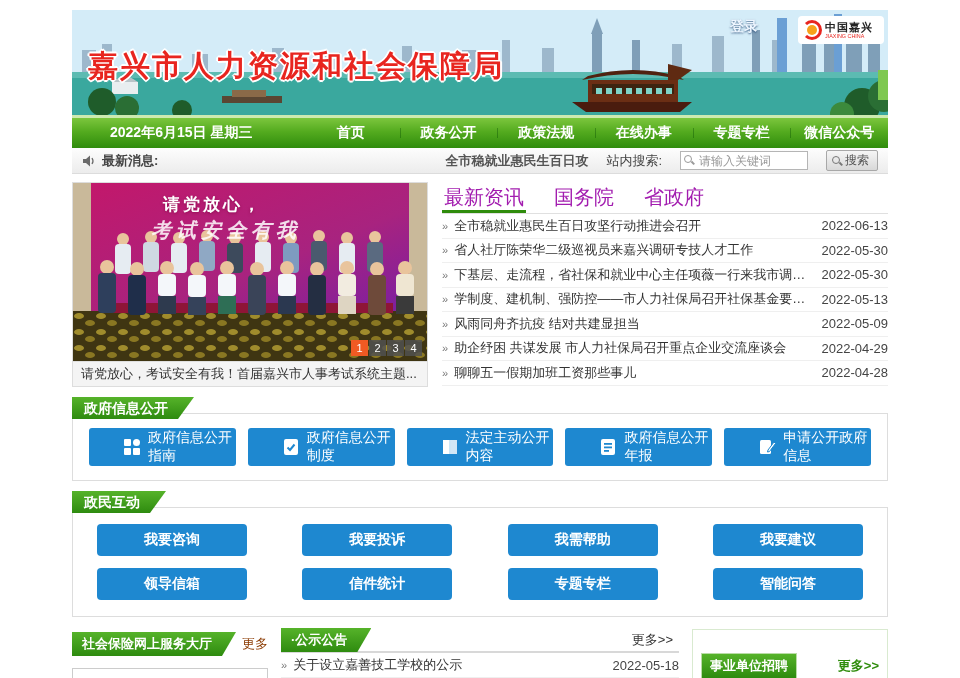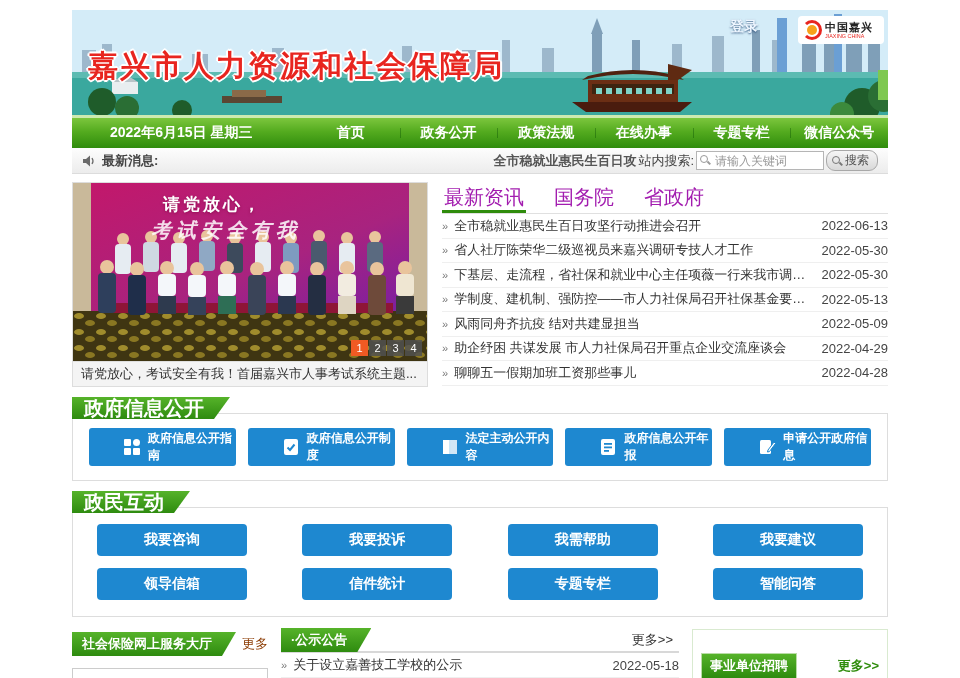--- a/index.html
+++ b/index.html
@@ -23,28 +23,28 @@
   
   .nav { height:30px; background:linear-gradient(#7cc63d 0%, #54ab1f 45%, #2f8c0c 100%); display:flex; align-items:center; color:#fff; font-size:14px; font-weight:bold; }
   .nav-date { padding-left:38px; width:230px; }
   .nav-items { flex:1; display:flex; }
   .nav-item { flex:1; text-align:center; cursor:pointer; position:relative; }
   .nav-item + .nav-item::before { content:""; position:absolute; left:0; top:4px; bottom:4px; width:1px; background:rgba(0,70,0,.35); }
 
   
   .ticker { height:26px; background:linear-gradient(#fdfdfd,#ececec); border-bottom:1px solid #dcdcdc; display:flex; align-items:center; font-size:13px; color:#444; padding:0 10px; }
   .ticker-label { font-weight:bold; margin-left:6px; }
-  .ticker-right { margin-left:auto; display:flex; align-items:center; gap:2px;justify-content:space-between; }
+  .ticker-right { margin-left:auto; display:flex; align-items:center; gap:18px;justify-content:space-between; }
   .hot-text { color:#555; font-weight:bold; }
   .search-wrap { position:relative; }
   .search-input { width:128px; height:19px; border:1px solid #b5b5b5; font-size:12px; padding:0 4px 0 18px; color:#333; background:#fff; }
   .search-input::placeholder { color:#999; }
   .mag { position:absolute; left:4px; top:4px; width:8px; height:8px; border:1.5px solid #9a9a9a; border-radius:50%; }
   .mag::after { content:""; position:absolute; left:6px; top:6px; width:4px; height:1.5px; background:#9a9a9a; transform:rotate(45deg); }
-  .search-btn { height:21px; padding:0 8px 0 18px; background:linear-gradient(#f6f6f6,#d8d8d8); border:1px solid #a8a8a8; border-radius:9px; font-size:12px; color:#555; position:relative; cursor:pointer; }
+  .search-btn { height:21px; padding:0 8px 0 18px; background:linear-gradient(#f6f6f6,#d8d8d8); border:1px solid #a8a8a8; border-radius:2px; font-size:12px; color:#555; position:relative; cursor:pointer; }
   .search-btn .mag { left:5px; top:5px; border-color:#777; } .search-btn .mag::after { background:#777; }
 
   
   .main-row { display:flex; gap:14px; margin-top:8px; }
   .carousel { width:356px; border:1px solid #ddd; background:#fff; }
   .slide { position:relative; width:354px; height:178px; overflow:hidden; background:#c9b99a; }
   .slide-title { position:absolute; left:90px; top:10px; color:#fff; font-size:17px; font-weight:bold; letter-spacing:3px; text-shadow:0 1px 3px rgba(120,0,60,.6); }
   .slide-sub { position:absolute; left:78px; top:34px; color:rgba(255,255,255,.85); font-size:20px; font-style:italic; font-weight:bold; letter-spacing:5px; }
   .pager { position:absolute; right:5px; bottom:5px; display:flex; }
   .page-box { width:17px; height:16px; background:rgba(80,80,80,.85); color:#fff; font-size:11px; display:flex; align-items:center; justify-content:center; margin-left:1px; cursor:pointer; }
@@ -56,25 +56,25 @@
   .tab { font-size:20px; font-weight:normal; color:#a21caf; cursor:pointer; padding:2px 2px 0; }
   .tab.active { border-bottom:3px solid #2f8c0c; }
   .news-list { list-style:none; }
   .news-list li { display:flex; align-items:center; height:24.5px; border-bottom:1px solid #efefef; font-size:13px; color:#333; cursor:pointer; }
   .arr { color:#7a7a7a; font-size:11px; margin-right:6px; flex:0 0 auto; }
   .news-title { flex:1; min-width:0; white-space:nowrap; overflow:hidden; text-overflow:ellipsis; }
   .news-date { margin-left:10px; color:#444; flex:0 0 auto; }
 
   
   .section { margin-top:10px; position:relative; }
-  .ribbon { display:inline-block; position:relative; z-index:2; height:22px; line-height:22px; padding:0 26px 0 12px; color:#fff; font-size:20px; font-weight:bold;
+  .ribbon { display:inline-block; position:relative; z-index:2; height:22px; line-height:22px; padding:0 26px 0 12px; color:#fff; font-size:14px; font-weight:bold;
     background:linear-gradient(#56b32a,#2e8b0f); clip-path:polygon(0 0,100% 0,calc(100% - 16px) 100%,0 100%); }
   .sec-box { border:1px solid #ddd; margin-top:-6px; position:relative; z-index:1; background:#fff; }
   .btn-row { display:flex; gap:12px; padding:14px 16px; }
-  .blue-btn { flex:1; height:38px; background:#1e88d0; border-radius:3px; color:#fff; font-size:12px; font-weight:bold; display:flex; align-items:center; justify-content:center; gap:7px; cursor:pointer;padding-left:34px; }
+  .blue-btn { flex:1; height:38px; background:#1e88d0; border-radius:3px; color:#fff; font-size:14px; font-weight:normal; display:flex; align-items:center; justify-content:center; gap:7px; cursor:pointer;padding-left:34px; }
   .blue-btn svg { flex:0 0 auto; }
   .btn-grid { display:grid; grid-template-columns:repeat(4,150px); justify-content:space-between; row-gap:12px; padding:16px 24px; }
   .flat-btn { height:32px; background:#1e88d0; border-radius:4px; color:#fff; font-size:14px; font-weight:bold; display:flex; align-items:center; justify-content:center; cursor:pointer; }
 
   
   .bottom-row { display:flex; gap:13px; margin-top:12px; }
   .col-left { width:196px; }
   .panel-head { display:flex; align-items:center; height:30px; }
   .ribbon-sm { height:24px; line-height:24px; padding:0 24px 0 10px; color:#fff; font-size:13px; font-weight:bold;
     background:linear-gradient(#56b32a,#2e8b0f); clip-path:polygon(0 0,100% 0,calc(100% - 14px) 100%,0 100%); }

